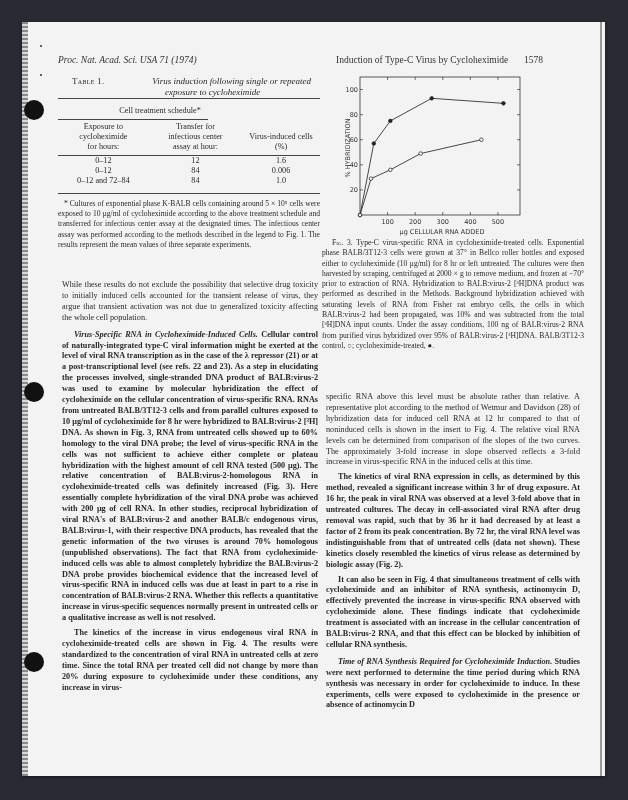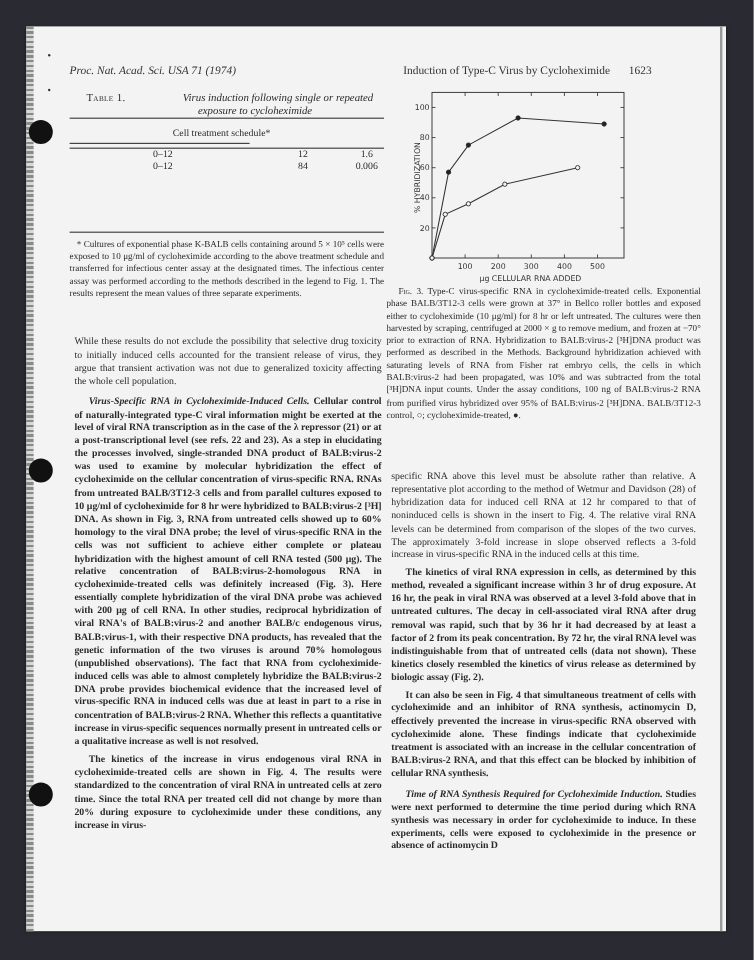--- a/index.html
+++ b/index.html
@@ -66,21 +66,21 @@
 <div class="page-edge-left"></div>
 <div class="page-edge-right"></div>
 <div class="hole" style="top:100px"></div>
 <div class="hole" style="top:382px"></div>
 <div class="hole" style="top:652px"></div>
 <div class="dot" style="left:40px;top:45px"></div>
 <div class="dot" style="left:40px;top:74px"></div>
 
 <div class="running-head rh-left">Proc. Nat. Acad. Sci. USA 71 (1974)</div>
 <div class="running-head rh-right">Induction of Type-C Virus by Cycloheximide</div>
-<div class="running-head rh-page">1623</div>
+<div class="running-head rh-page">1578</div>
 
 <div class="table-title">
   <span class="tlabel">Table 1.</span>&nbsp;&nbsp;
   <span class="tcap">Virus induction following single or repeated</span><br>
   <span class="tcap" style="padding-left:52px">exposure to cycloheximide</span>
 </div>
 <div class="rule" style="left:58px;top:98px;width:262px"></div>
 
 <table class="t1">
   <tbody>
@@ -88,33 +88,54 @@
     <th colspan="2" style="text-align:center;padding-left:20px;height:14px">Cell treatment schedule*</th>
     <th></th>
   </tr>
   <tr>
         <td colspan="2" style="height:2px;padding:0">
           <div style="height:1px;background:#444;width:150px;margin-left:0"></div>
         </td>
         <td></td>
       </tr>
   <tr>
+    <th style="padding-top:2px">
+      <div>Exposure to</div>
+          <div>cycloheximide</div>
+          <div>for hours:</div>
+    </th>
+    <th style="padding-top:2px">
+      <div>Transfer for</div>
+          <div>infectious center</div>
+          <div>assay at hour:</div>
+    </th>
+    <th style="padding-top:2px;vertical-align:bottom">
+      <div>Virus-induced cells</div>
+          <div>(%)</div>
+    </th>
+  </tr>
+  <tr>
         <td colspan="3" style="height:4px">
           <div style="height:1px;background:#444;margin-top:2px"></div>
         </td>
       </tr>
   <tr>
     <td>0–12</td>
         <td>12</td>
         <td>1.6</td>
   </tr>
   <tr>
     <td>0–12</td>
         <td>84</td>
         <td>0.006</td>
+  </tr>
+  <tr>
+    <td>0–12 and 72–84</td>
+        <td>84</td>
+        <td>1.0</td>
   </tr>
 </tbody>
   </table>
 <div class="rule" style="left:58px;top:193px;width:262px"></div>
 <div class="footnote">* Cultures of exponential phase K-BALB cells containing around 5 × 10⁵ cells were exposed to 10 μg/ml of cycloheximide according to the above treatment schedule and transferred for infectious center assay at the designated times. The infectious center assay was performed according to the methods described in the legend to Fig. 1. The results represent the mean values of three separate experiments.</div>
 
 <div class="col col-left" style="top:276px">
   <p>While these results do not exclude the possibility that selective drug toxicity to initially induced cells accounted for the transient release of virus, they argue that transient activation was not due to generalized toxicity affecting the whole cell population.</p>
   <p class="indent" style="margin-top:6px"><span class="it">Virus-Specific RNA in Cycloheximide-Induced Cells.</span><span> Cellular control of naturally-integrated type-C viral information might be exerted at the level of viral RNA transcription as in the case of the λ repressor (21) or at a post-transcriptional level (see refs. 22 and 23). As a step in elucidating the processes involved, single-stranded DNA product of BALB:virus-2 was used to examine by molecular hybridization the effect of cycloheximide on the cellular concentration of virus-specific RNA. RNAs from untreated BALB/3T12-3 cells and from parallel cultures exposed to 10 μg/ml of cycloheximide for 8 hr were hybridized to BALB:virus-2 [³H] DNA. As shown in Fig. 3, RNA from untreated cells showed up to 60% homology to the viral DNA probe; the level of virus-specific RNA in the cells was not sufficient to achieve either complete or plateau hybridization with the highest amount of cell RNA tested (500 μg). The relative concentration of BALB:virus-2-homologous RNA in cycloheximide-treated cells was definitely increased (Fig. 3). Here essentially complete hybridization of the viral DNA probe was achieved with 200 μg of cell RNA. In other studies, reciprocal hybridization of viral RNA's of BALB:virus-2 and another BALB/c endogenous virus, BALB:virus-1, with their respective DNA products, has revealed that the genetic information of the two viruses is around 70% homologous (unpublished observations). The fact that RNA from cycloheximide-induced cells was able to almost completely hybridize the BALB:virus-2 DNA probe provides biochemical evidence that the increased level of virus-specific RNA in induced cells was due at least in part to a rise in concentration of BALB:virus-2 RNA. Whether this reflects a quantitative increase in virus-specific sequences normally present in untreated cells or a qualitative increase as well is not resolved.</span></p>
   <p class="indent">The kinetics of the increase in virus endogenous viral RNA in cycloheximide-treated cells are shown in Fig. 4. The results were standardized to the concentration of viral RNA in untreated cells at zero time. Since the total RNA per treated cell did not change by more than 20% during exposure to cycloheximide under these conditions, any increase in virus-</p>

